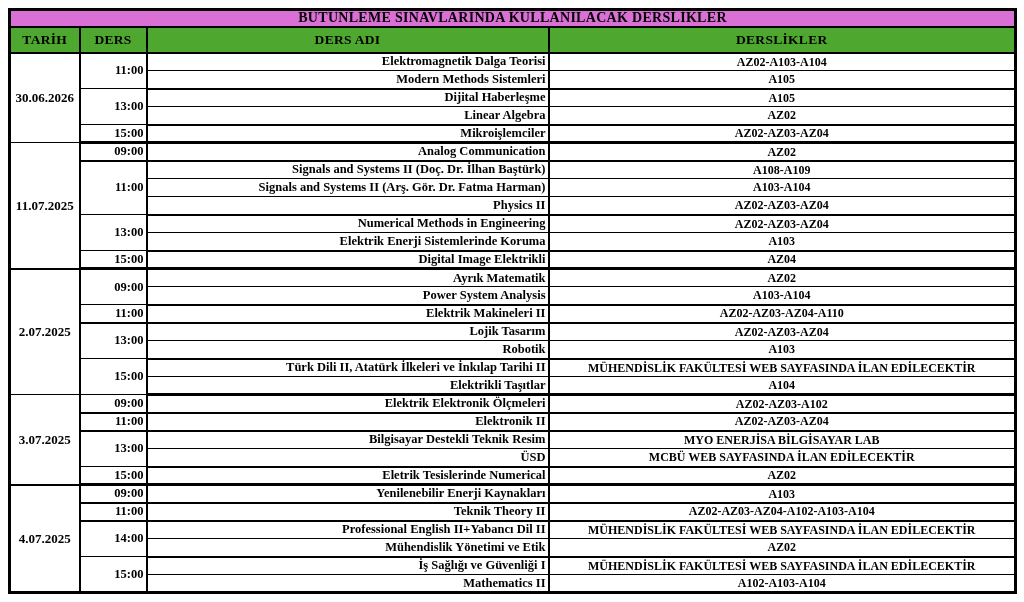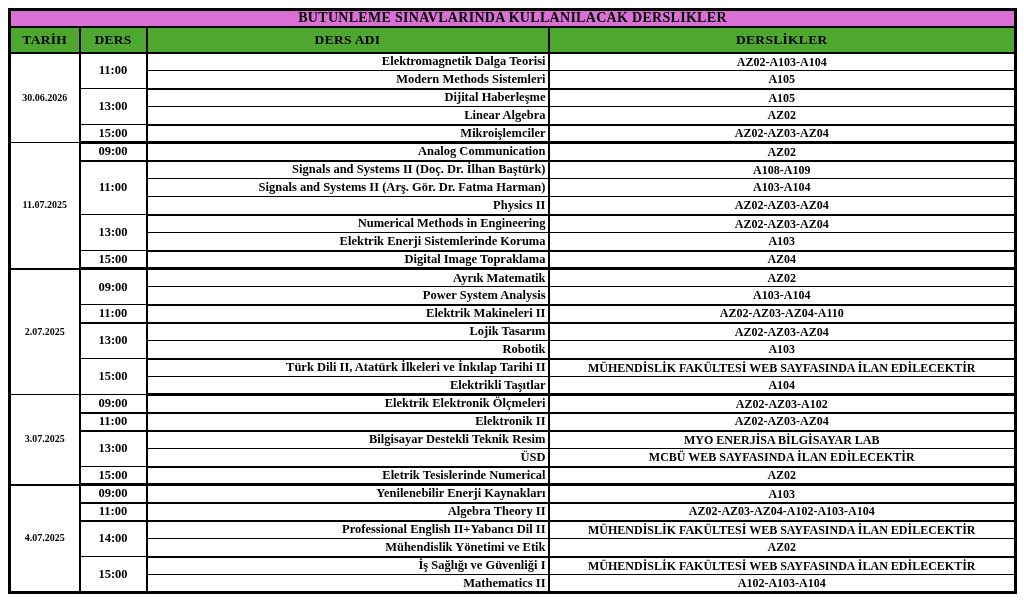--- a/index.html
+++ b/index.html
@@ -41,22 +41,22 @@
   tr.header-row th {
     background: #4EA72E;
     font-size: 13.5px;
     letter-spacing: 0.3px;
     border-top-width: 2px;
     border-bottom-width: 2px;
     height: 26px;
   }
   tr.slot-end td { border-bottom-width: 2px; }
   tr.date-end td { border-bottom-width: 3px; }
-  td.date-cell  { font-size: 10px; }
-  td.time-cell  { font-size: 12.5px; }
+  td.date-cell  { font-size: 13px; }
+  td.time-cell  { font-size: 12.5px; text-align: right; }
   td.course-cell { font-size: 12.5px; text-align: right; }
   td.rooms-cell  { font-size: 12px; }
 </style>
 </head>
 <body>
 
 <div class="page">
   <table class="schedule">
     <colgroup>
       <col style="width:70px">
@@ -123,21 +123,21 @@
           <td class="time-cell" rowspan="2">13:00</td>
           <td class="course-cell">Numerical Methods in Engineering</td>
           <td class="rooms-cell">AZ02-AZ03-AZ04</td>
         </tr>
         <tr class="slot-end">
           <td class="course-cell">Elektrik Enerji Sistemlerinde Koruma</td>
           <td class="rooms-cell">A103</td>
         </tr>
         <tr class="date-end">
           <td class="time-cell" rowspan="1">15:00</td>
-          <td class="course-cell">Digital Image Topraklama</td>
+          <td class="course-cell">Digital Image Elektrikli</td>
           <td class="rooms-cell">AZ04</td>
         </tr>
         <tr>
           <td class="date-cell" rowspan="7">2.07.2025</td>
           <td class="time-cell" rowspan="2">09:00</td>
           <td class="course-cell">Ayrık Matematik</td>
           <td class="rooms-cell">AZ02</td>
         </tr>
         <tr class="slot-end">
           <td class="course-cell">Power System Analysis</td>
@@ -192,21 +192,21 @@
           <td class="rooms-cell">AZ02</td>
         </tr>
         <tr class="slot-end">
           <td class="date-cell" rowspan="6">4.07.2025</td>
           <td class="time-cell" rowspan="1">09:00</td>
           <td class="course-cell">Yenilenebilir Enerji Kaynakları</td>
           <td class="rooms-cell">A103</td>
         </tr>
         <tr class="slot-end">
           <td class="time-cell" rowspan="1">11:00</td>
-          <td class="course-cell">Algebra Theory II</td>
+          <td class="course-cell">Teknik Theory II</td>
           <td class="rooms-cell">AZ02-AZ03-AZ04-A102-A103-A104</td>
         </tr>
         <tr>
           <td class="time-cell" rowspan="2">14:00</td>
           <td class="course-cell">Professional English II+Yabancı Dil II</td>
           <td class="rooms-cell">MÜHENDİSLİK FAKÜLTESİ WEB SAYFASINDA İLAN EDİLECEKTİR</td>
         </tr>
         <tr class="slot-end">
           <td class="course-cell">Mühendislik Yönetimi ve Etik</td>
           <td class="rooms-cell">AZ02</td>

